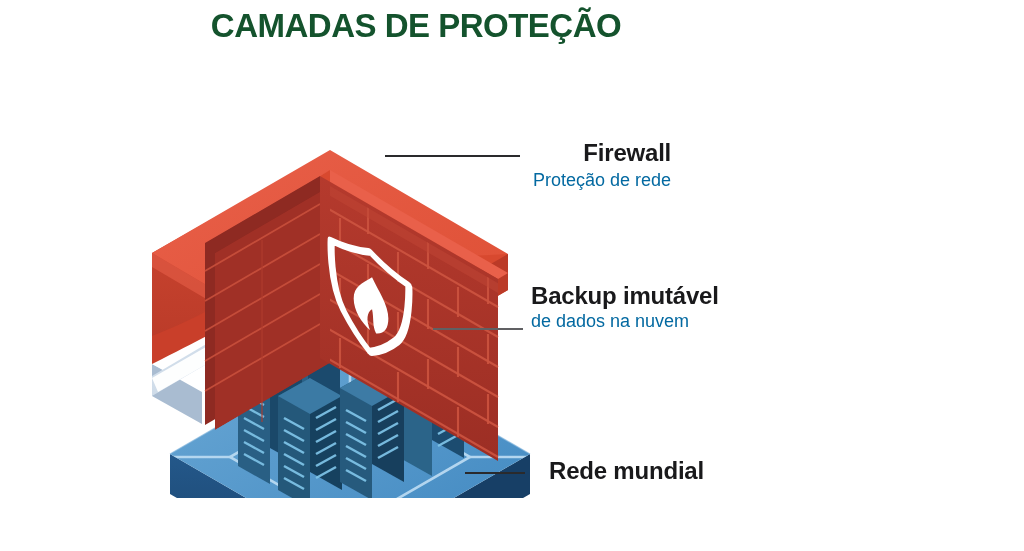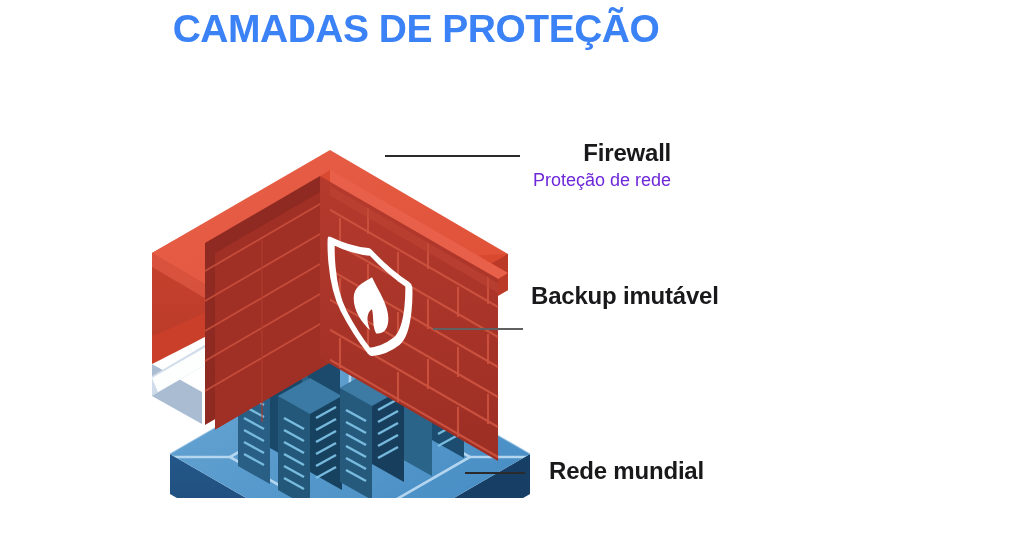--- a/index.html
+++ b/index.html
@@ -16,23 +16,23 @@
     -webkit-font-smoothing: antialiased;
   }
   #page-title {
     position: absolute;
     left: 0;
     top: 8px;
     width: 832px;
     text-align: center;
     font-family: "Liberation Sans", sans-serif;
     font-weight: bold;
-    font-size: 39px;
+    font-size: 33px;
     letter-spacing: -0.5px;
-    color: #3b82f6;
+    color: #14532d;
     line-height: 1.1;
   }
   #illustration {
     position: absolute;
     left: 140px;
     top: 78px;
     width: 420px;
     height: 420px;
   }
   .callout {
@@ -58,21 +58,21 @@
     color: #19191b;
     letter-spacing: -0.2px;
     line-height: 1.12;
     white-space: nowrap;
     text-align: right;
   }
   .callout .sub {
     font-family: "Liberation Sans", sans-serif;
     font-weight: normal;
     font-size: 18px;
-    color: #6d28d9;
+    color: #0369a1;
     line-height: 1.28;
     white-space: nowrap;
     margin-top: 2px;
   }
 
   
   #callout-firewall { left: 385px; top: 140px; }
   #callout-firewall .line { width: 135px; top: 15px; }
   #callout-firewall .txtwrap { left: 148px; top: 0px; }
 
@@ -350,20 +350,21 @@
   <div class="txtwrap">
     <div class="heading">Firewall</div>
     <div class="sub">Proteção de rede</div>
   </div>
 </div>
 
 <div class="callout" id="callout-backup">
   <div class="line gray"></div>
   <div class="txtwrap">
     <div class="heading">Backup imutável</div>
+    <div class="sub" style="margin-top:0;">de dados na nuvem</div>
   </div>
 </div>
 
 <div class="callout" id="callout-rede">
   <div class="line"></div>
   <div class="txtwrap">
     <div class="heading">Rede mundial</div>
   </div>
 </div>
 

